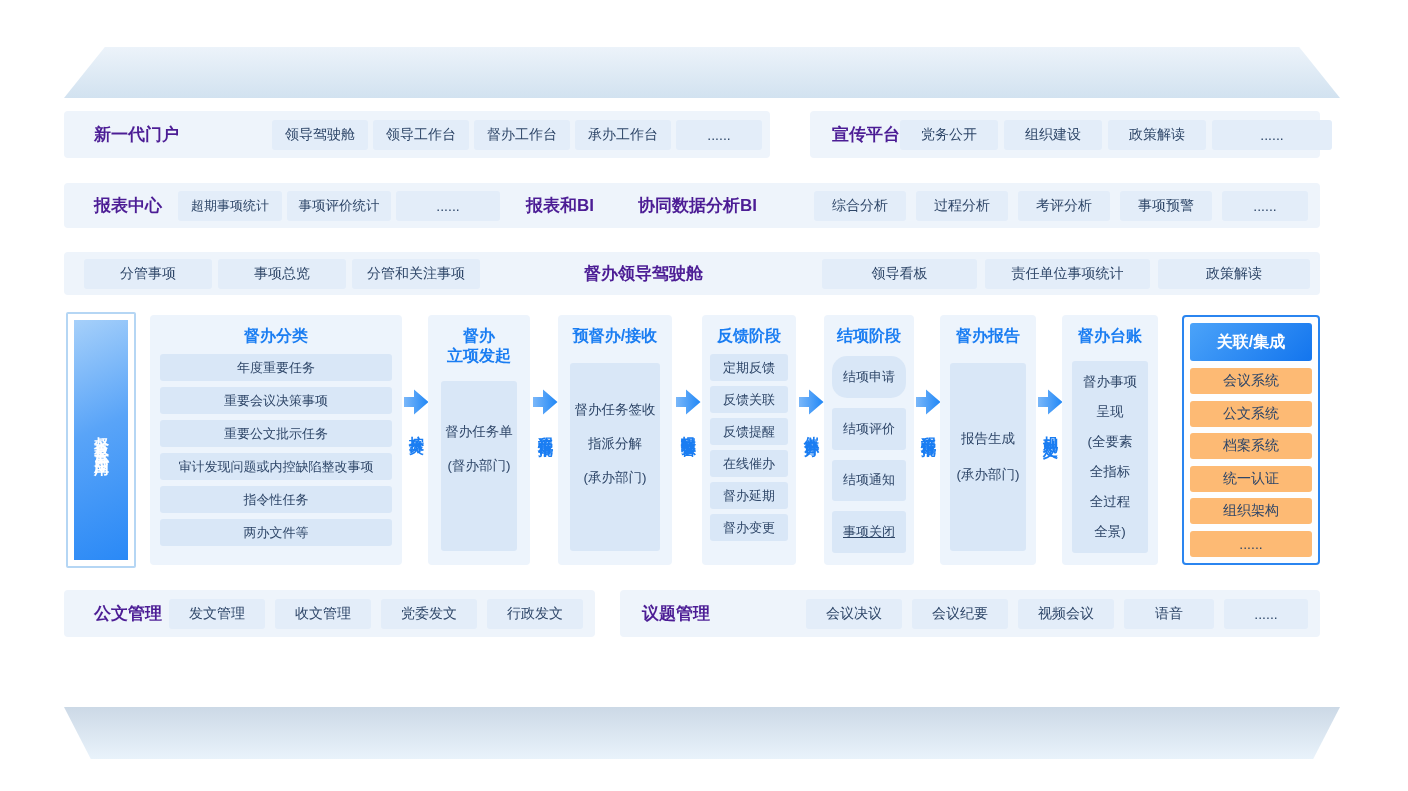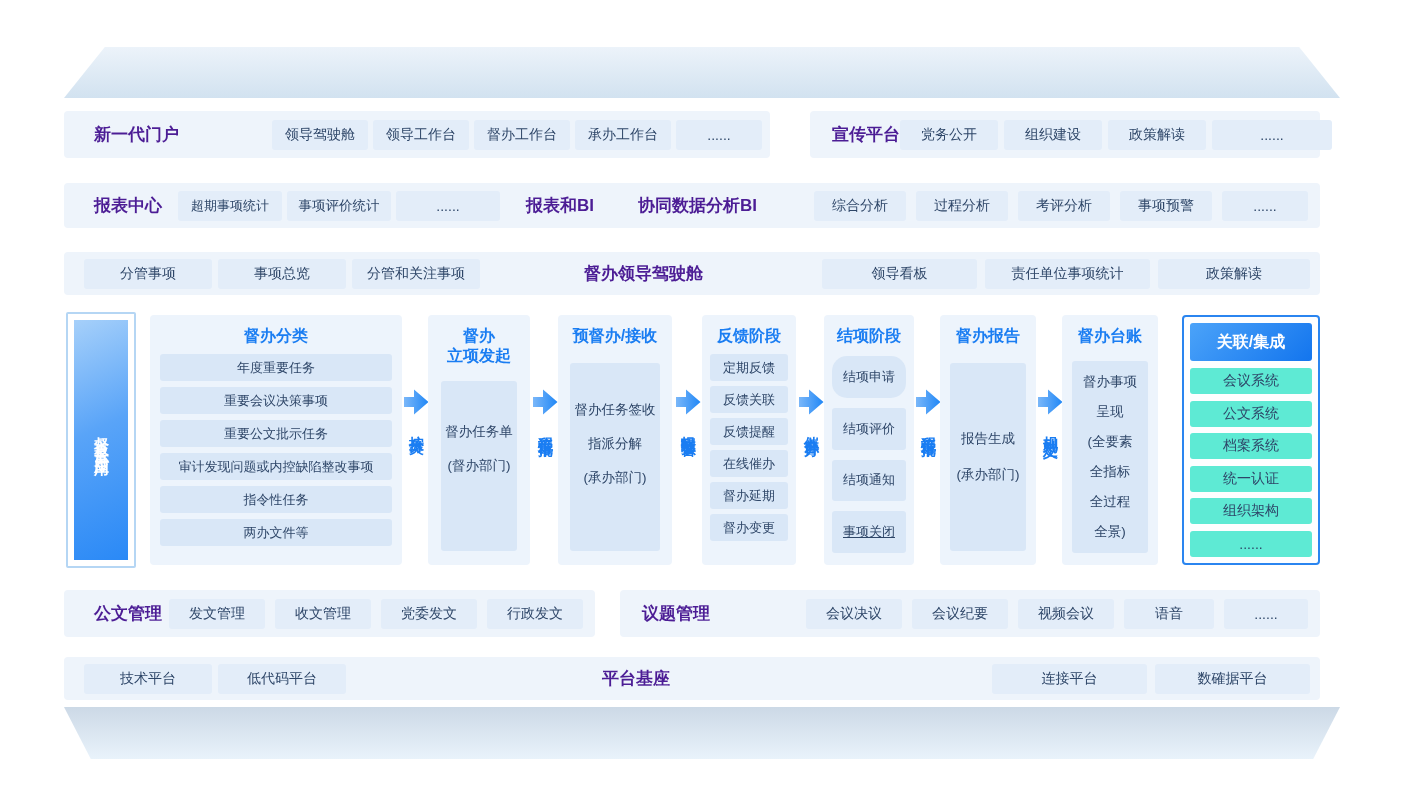--- a/index.html
+++ b/index.html
@@ -38,21 +38,21 @@
               background:linear-gradient(155deg,#a6d0fa 0%,#59a4f8 45%,#2a89f6 100%);
               display:flex;align-items:center;justify-content:center;}
   #side-inner span{color:#fff;font-weight:bold;font-size:15px;letter-spacing:5px;}
   
   #integration{position:absolute;left:1182px;top:315px;width:138px;height:250px;box-sizing:border-box;
                background:#fdfeff;border:2px solid #2a85f0;border-radius:4px;padding:6px;
                display:flex;flex-direction:column;}
   #integration .ihead{height:38px;flex:none;border-radius:3px;background:linear-gradient(135deg,#4ba3f9,#1375ee);
                color:#fff;font-weight:bold;font-size:16px;display:flex;align-items:center;justify-content:center;}
   #integration .ilist{flex:1;display:flex;flex-direction:column;justify-content:space-between;margin-top:7px;}
-  #integration .ichip{background:#5eead4;border-radius:3px;height:26px;display:flex;align-items:center;
+  #integration .ichip{background:#fdba74;border-radius:3px;height:26px;display:flex;align-items:center;
                justify-content:center;color:#2e4668;font-size:14px;}
 </style>
 </head>
 <body>
 
 <div id="stage">
 
   <div class="trap" id="trap-top"></div>
 
   <div class="band" style="left:64px;top:111px;width:706px;height:47px;padding-left:30px;box-sizing:border-box;">
@@ -242,27 +242,16 @@
     <span class="blabel">议题管理</span>
     <div class="chips" style="margin-left:auto;gap:10px;padding-right:12px;">
       <div class="chip" style="width:96px">会议决议</div>
       <div class="chip" style="width:96px">会议纪要</div>
       <div class="chip" style="width:96px">视频会议</div>
       <div class="chip" style="width:90px">语音</div>
       <div class="chip" style="width:84px">......</div>
     </div>
   </div>
 
-  <div class="band" style="left:64px;top:657px;width:1256px;height:43px;padding-left:20px;box-sizing:border-box;">
-    <div class="chips" style="gap:6px;">
-      <div class="chip" style="width:128px">技术平台</div>
-      <div class="chip" style="width:128px">低代码平台</div>
-    </div>
-    <span class="blabel" style="margin-left:256px">平台基座</span>
-    <div class="chips" style="margin-left:auto;gap:8px;padding-right:10px;">
-      <div class="chip" style="width:155px">连接平台</div>
-      <div class="chip" style="width:155px">数確据平台</div>
-    </div>
-  </div>
 
   <div class="trap" id="trap-bottom"></div>
 
 </div>
 
 </body></html>

